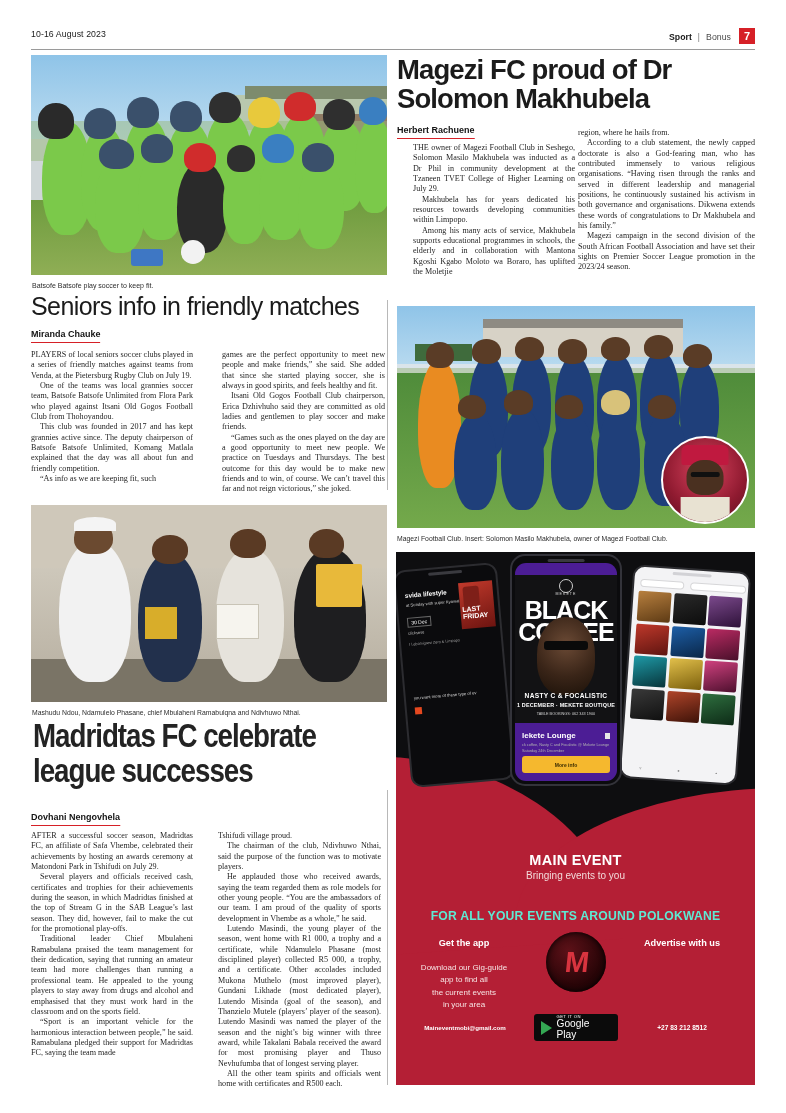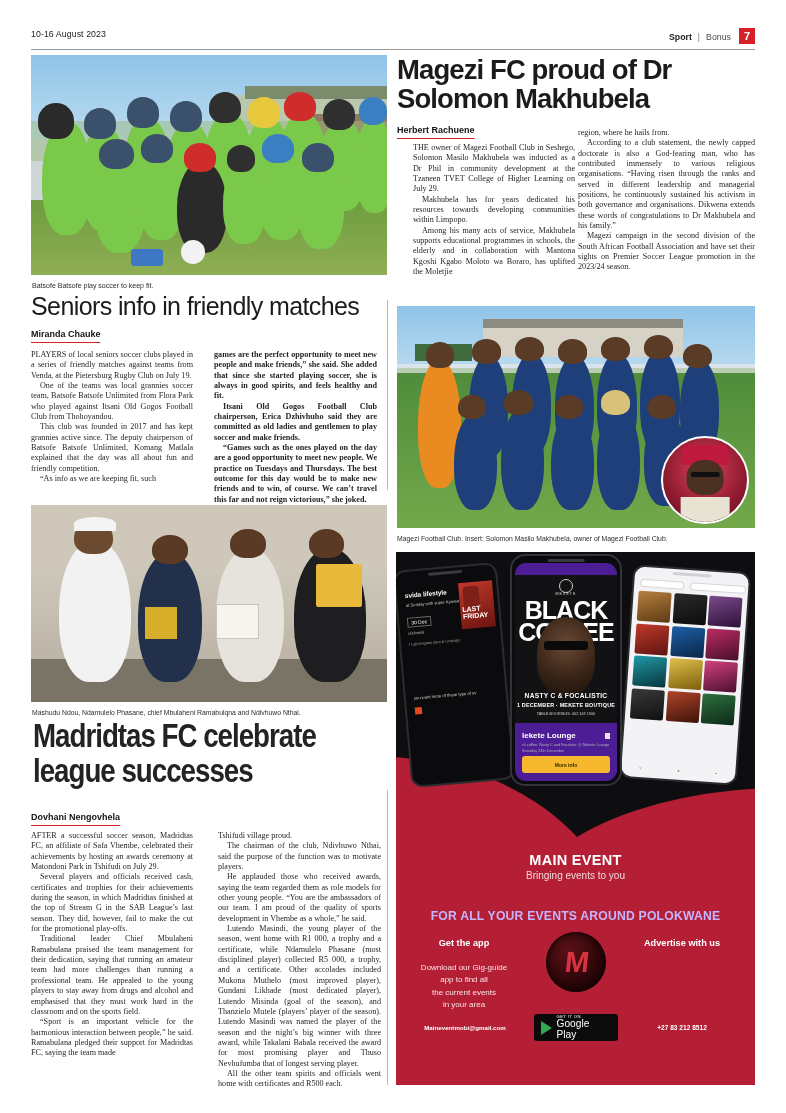--- a/index.html
+++ b/index.html
@@ -162,21 +162,21 @@
   }
   .pr-search { position:absolute; left:6px; top:12px; width:44px; height:8px; background:#fff; border:.5px solid #d6d6d8; border-radius:4px;}
   .pr-search2 { position:absolute; left:56px; top:12px; width:56px; height:8px; background:#fff; border:.5px solid #d6d6d8; border-radius:4px;}
   .pr-grid { position:absolute; left:5px; top:24px; right:5px; bottom:18px; display:grid; grid-template-columns:repeat(3,1fr); grid-auto-rows:30px; gap:2.5px;}
   .pr-grid i { display:block; border-radius:2px; }
   .pr-tabs { position:absolute; left:0; right:0; bottom:2px; height:14px; display:flex; justify-content:space-around; align-items:center; }
   .pr-tabs span { font-family:"Liberation Sans",sans-serif; font-size:3px; color:#777;}
 
   .ad-brand { position:absolute; left:0; top:300px; width:100%; text-align:center; font-family:"Liberation Sans",sans-serif; font-weight:700; font-size:14.5px; color:#fff; letter-spacing:.3px;}
   .ad-tag { position:absolute; left:0; top:318px; width:100%; text-align:center; font-family:"Liberation Sans",sans-serif; font-size:10px; color:#f3dada;}
-  .ad-head { position:absolute; left:0; top:357px; width:100%; text-align:center; font-family:"Liberation Sans",sans-serif; font-weight:700; font-size:12.2px; color:#c4b5fd; letter-spacing:.2px;}
+  .ad-head { position:absolute; left:0; top:357px; width:100%; text-align:center; font-family:"Liberation Sans",sans-serif; font-weight:700; font-size:12.2px; color:#5eead4; letter-spacing:.2px;}
 
   .ad-colL { position:absolute; left:12px; top:386px; width:112px; text-align:center; }
   .ad-colR { position:absolute; right:12px; top:386px; width:122px; text-align:center; }
   .ad-col-h { font-family:"Liberation Sans",sans-serif; font-weight:700; font-size:9.2px; color:#fff; }
   .ad-col-b { margin-top:14px; font-family:"Liberation Sans",sans-serif; font-size:8px; color:#f6e3e3; line-height:1.55;}
   .ad-email { position:absolute; left:10px; top:472px; width:118px; text-align:center; font-family:"Liberation Sans",sans-serif; font-weight:700; font-size:6.2px; color:#ffffff;}
   .ad-phone { position:absolute; right:14px; top:472px; width:118px; text-align:center; font-family:"Liberation Sans",sans-serif; font-weight:700; font-size:6.6px; color:#ffffff;}
 
   .ad-logo {
     position:absolute; left:50%; transform:translateX(-50%); top:380px;
@@ -272,21 +272,21 @@
   <div class="hl-serif-big" style="left:31px;top:294px;width:360px;font-size:25px;">Seniors info in friendly matches</div>
 
   <div class="byline" style="left:31px;top:328px;">Miranda Chauke</div>
 
   <div class="col" id="seniors-c1" style="left:31px;top:350px;width:162px;">
       <p class="first">PLAYERS of local seniors soccer clubs played in a series of friendly matches against teams from Venda, at the Pietersburg Rugby Club on July 19.</p>
       <p>One of the teams was local grannies soccer team, Batsofe Batsofe Unlimited from Flora Park who played against Itsani Old Gogos Football Club from Thohoyandou.</p>
       <p>This club was founded in 2017 and has kept grannies active since. The deputy chairperson of Batsofe Batsofe Unlimited, Komang Matlala explained that the day was all about fun and friendly competition.</p>
       <p>“As info as we are keeping fit, such</p>
     </div>
-  <div class="col" id="seniors-c2" style="left:214px;top:350px;width:163px;font-weight:bold;">
+  <div class="col" id="seniors-c2" style="left:222px;top:350px;width:163px;">
       <p class="first">games are the perfect opportunity to meet new people and make friends,” she said. She added that since she started playing soccer, she is always in good spirits, and feels healthy and fit.</p>
       <p>Itsani Old Gogos Football Club chairperson, Erica Dzhivhuho said they are committed as old ladies and gentlemen to play soccer and make friends.</p>
       <p>“Games such as the ones played on the day are a good opportunity to meet new people. We practice on Tuesdays and Thursdays. The best outcome for this day would be to make new friends and to win, of course. We can’t travel this far and not reign victorious,” she joked.</p>
     </div>
   <div class="rule-v" style="left:387px;top:300px;height:190px;"></div>
 
   <div class="hl-black" style="left:397px;top:56px;width:350px;font-size:27.5px;">Magezi FC proud of Dr<br>Solomon Makhubela</div>
 
   <div class="byline" style="left:397px;top:124px;">Herbert Rachuene</div>
 

